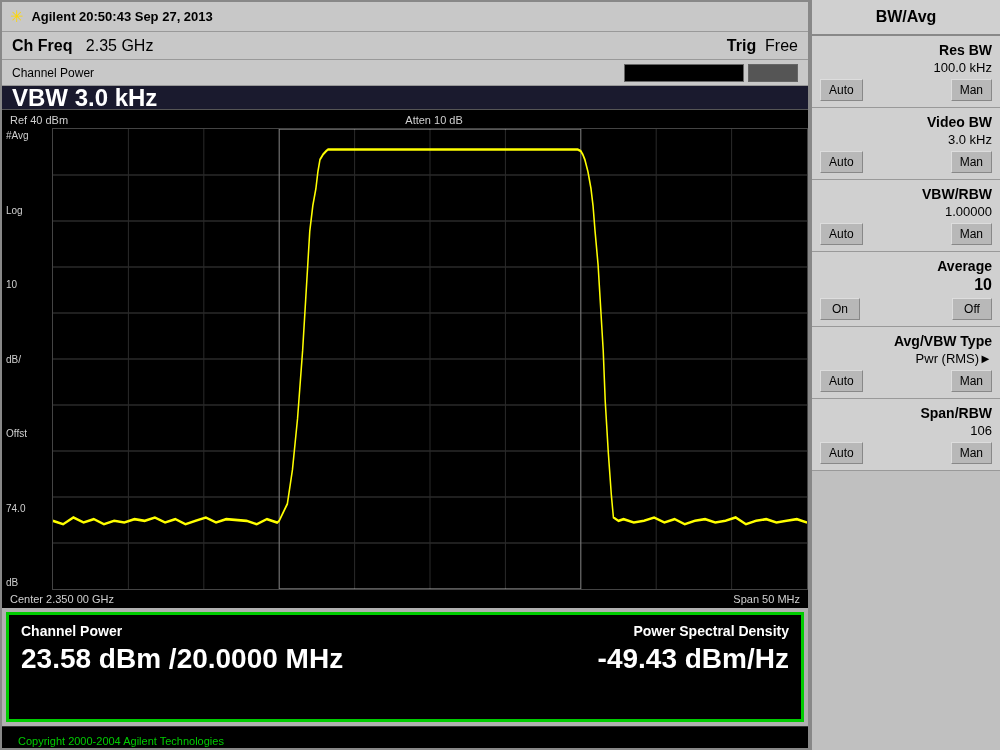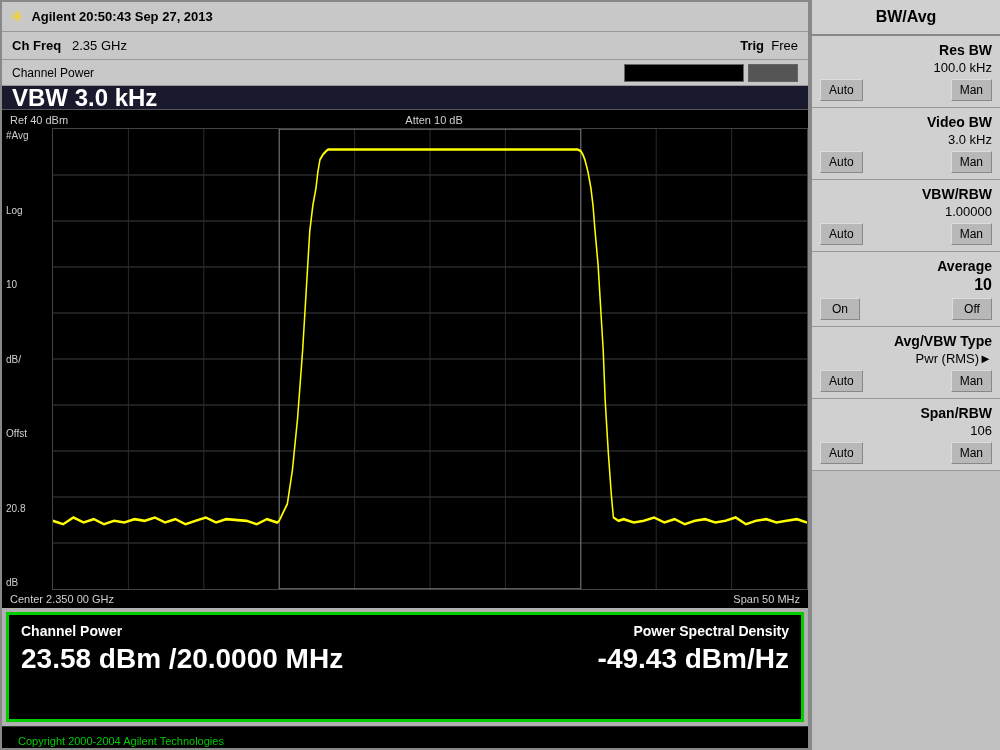--- a/index.html
+++ b/index.html
@@ -51,21 +51,21 @@
     .info-bar {
       background: #c8c8c8;
       padding: 4px 10px;
       display: flex;
       justify-content: space-between;
       align-items: center;
       border-bottom: 1px solid #999;
       height: 28px;
     }
     .info-left, .info-right {
-      font-size: 13px;
+      font-size: 16px;
       color: #000;
     }
     .info-left span.label { font-weight: bold; }
 
     
     .channel-bar {
       background: #c8c8c8;
       padding: 3px 10px;
       display: flex;
       align-items: center;
@@ -345,21 +345,21 @@
       </div>
 
       <div class="spectrum-main">
 
         <div class="y-axis-labels">
           <span style="color:#d0d0d0; font-size:10px;">#Avg</span>
           <span>Log</span>
           <span>10</span>
           <span>dB/</span>
           <span>Offst</span>
-          <span>20.8</span>
+          <span>74.0</span>
           <span>dB</span>
         </div>
 
         <div class="spectrum-canvas">
           <svg viewBox="0 0 740 270" xmlns="http://www.w3.org/2000/svg" preserveAspectRatio="none">
 
             <rect width="740" height="270" fill="#000000"></rect>
 
             <line x1="0" y1="27" x2="740" y2="27" stroke="#2a2a2a" stroke-width="1"></line>
             <line x1="0" y1="54" x2="740" y2="54" stroke="#2a2a2a" stroke-width="1"></line>

